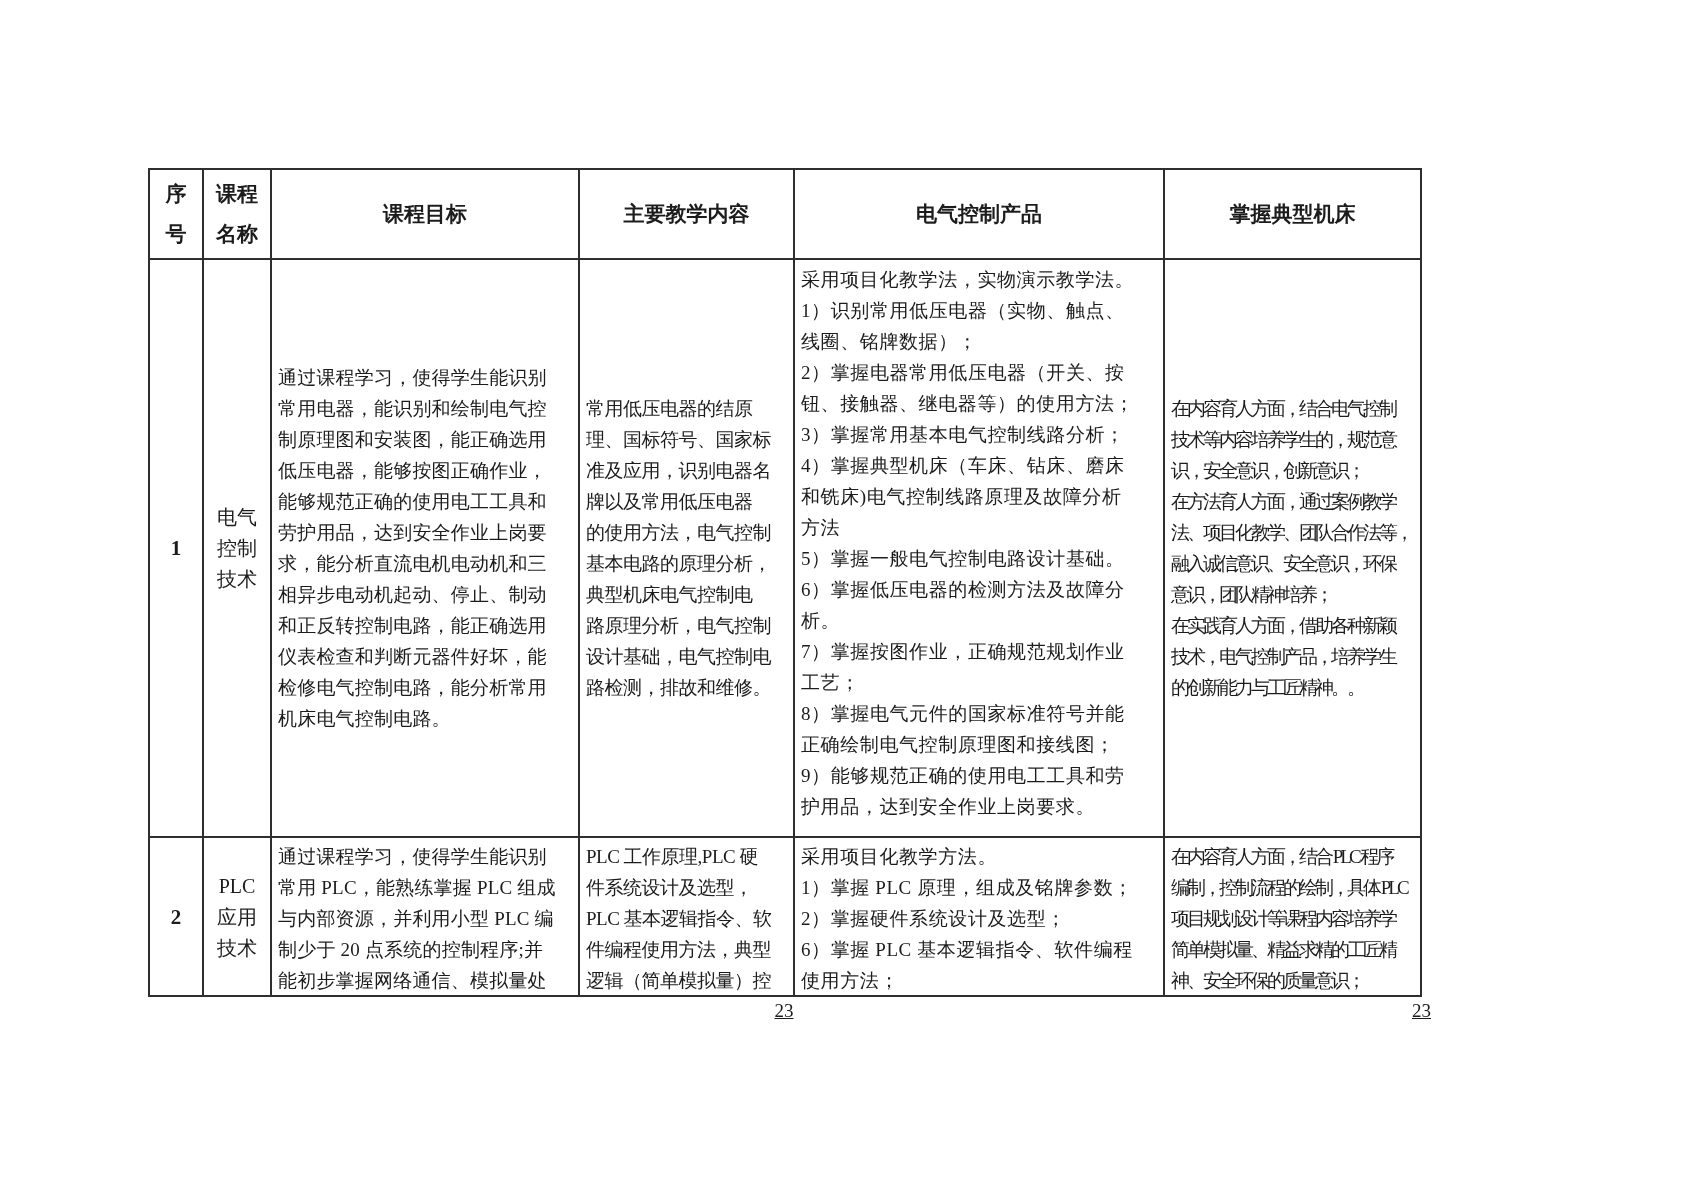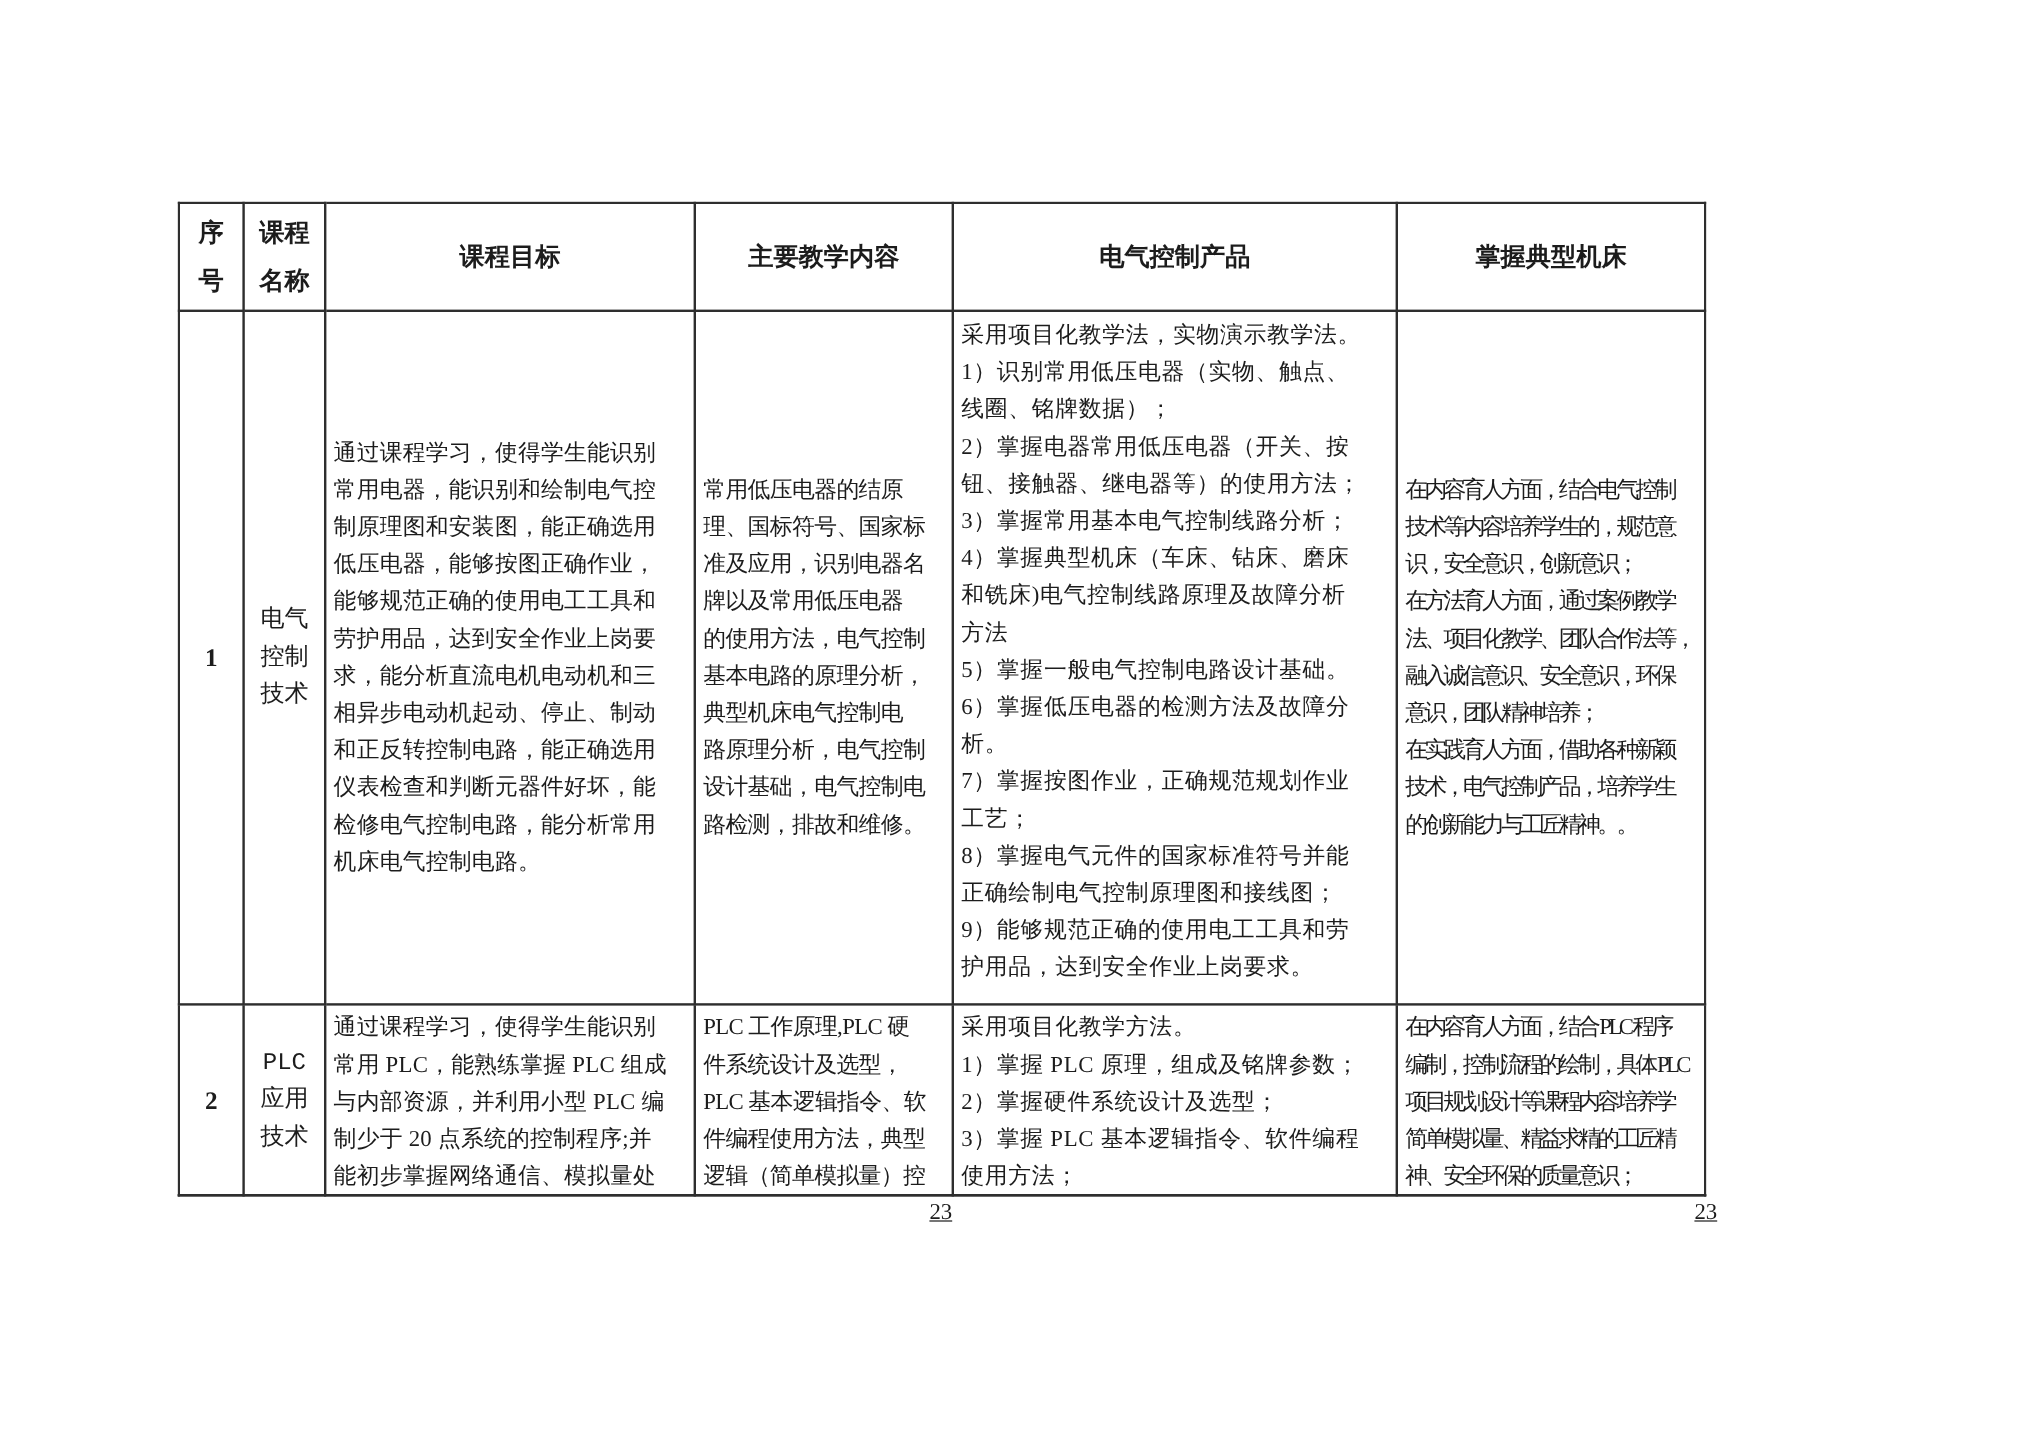--- a/index.html
+++ b/index.html
@@ -15,21 +15,21 @@
     white-space:pre-line; overflow:hidden;
   }
   .course-table thead th {
     height:90px; font-size:21px; font-weight:bold; text-align:center;
     vertical-align:middle; line-height:40px;
   }
   tr.r1 { height:578px; }
   tr.r2 { height:157px; }
   .course-table td { font-size:19px; line-height:31px; vertical-align:middle; text-align:left; }
   td.idx  { text-align:center; font-weight:bold; font-size:21px; }
-  td.name { text-align:center; font-size:20px;font-family:Liberation Mono, monospace; }
+  td.name { text-align:center; font-size:20px; }
   td.obj  { letter-spacing:0.2px; }
   td.cont { letter-spacing:-0.5px; }
   td.req  { vertical-align:top; padding-top:4px; letter-spacing:0.6px; }
   td.ideo { letter-spacing:-3px; }
   tr.r2 td.obj, tr.r2 td.cont, tr.r2 td.req, tr.r2 td.ideo { vertical-align:top; padding-top:3px; }
   .cutline { position:absolute; left:148px; top:995px; width:1274px; height:2px; background:#2e2e2e; }
   .pagenum { position:absolute; top:1000px; font-size:19px; color:#1c1c1c;text-decoration:underline; }
   .pagenum.center { left:148px; width:1272px; text-align:center; }
   .pagenum.right  { left:1412px; }
 </style>
@@ -128,21 +128,21 @@
 制少于 20 点系统的控制程序;并
 能初步掌握网络通信、模拟量处</td>
           <td class="cont">PLC 工作原理,PLC 硬
 件系统设计及选型，
 PLC 基本逻辑指令、软
 件编程使用方法，典型
 逻辑（简单模拟量）控</td>
           <td class="req">采用项目化教学方法。
 1）掌握 PLC 原理，组成及铭牌参数；
 2）掌握硬件系统设计及选型；
-3）掌握 PLC 基本逻辑指令、软件编程
+6）掌握 PLC 基本逻辑指令、软件编程
 使用方法；</td>
           <td class="ideo">在内容育人方面，结合 PLC 程序
 编制，控制流程的绘制，具体 PLC
 项目规划设计等课程内容培养学
 简单模拟量、精益求精的工匠精
 神、安全环保的质量意识；</td>
         </tr>
       </tbody>
     </table>
   </div>

